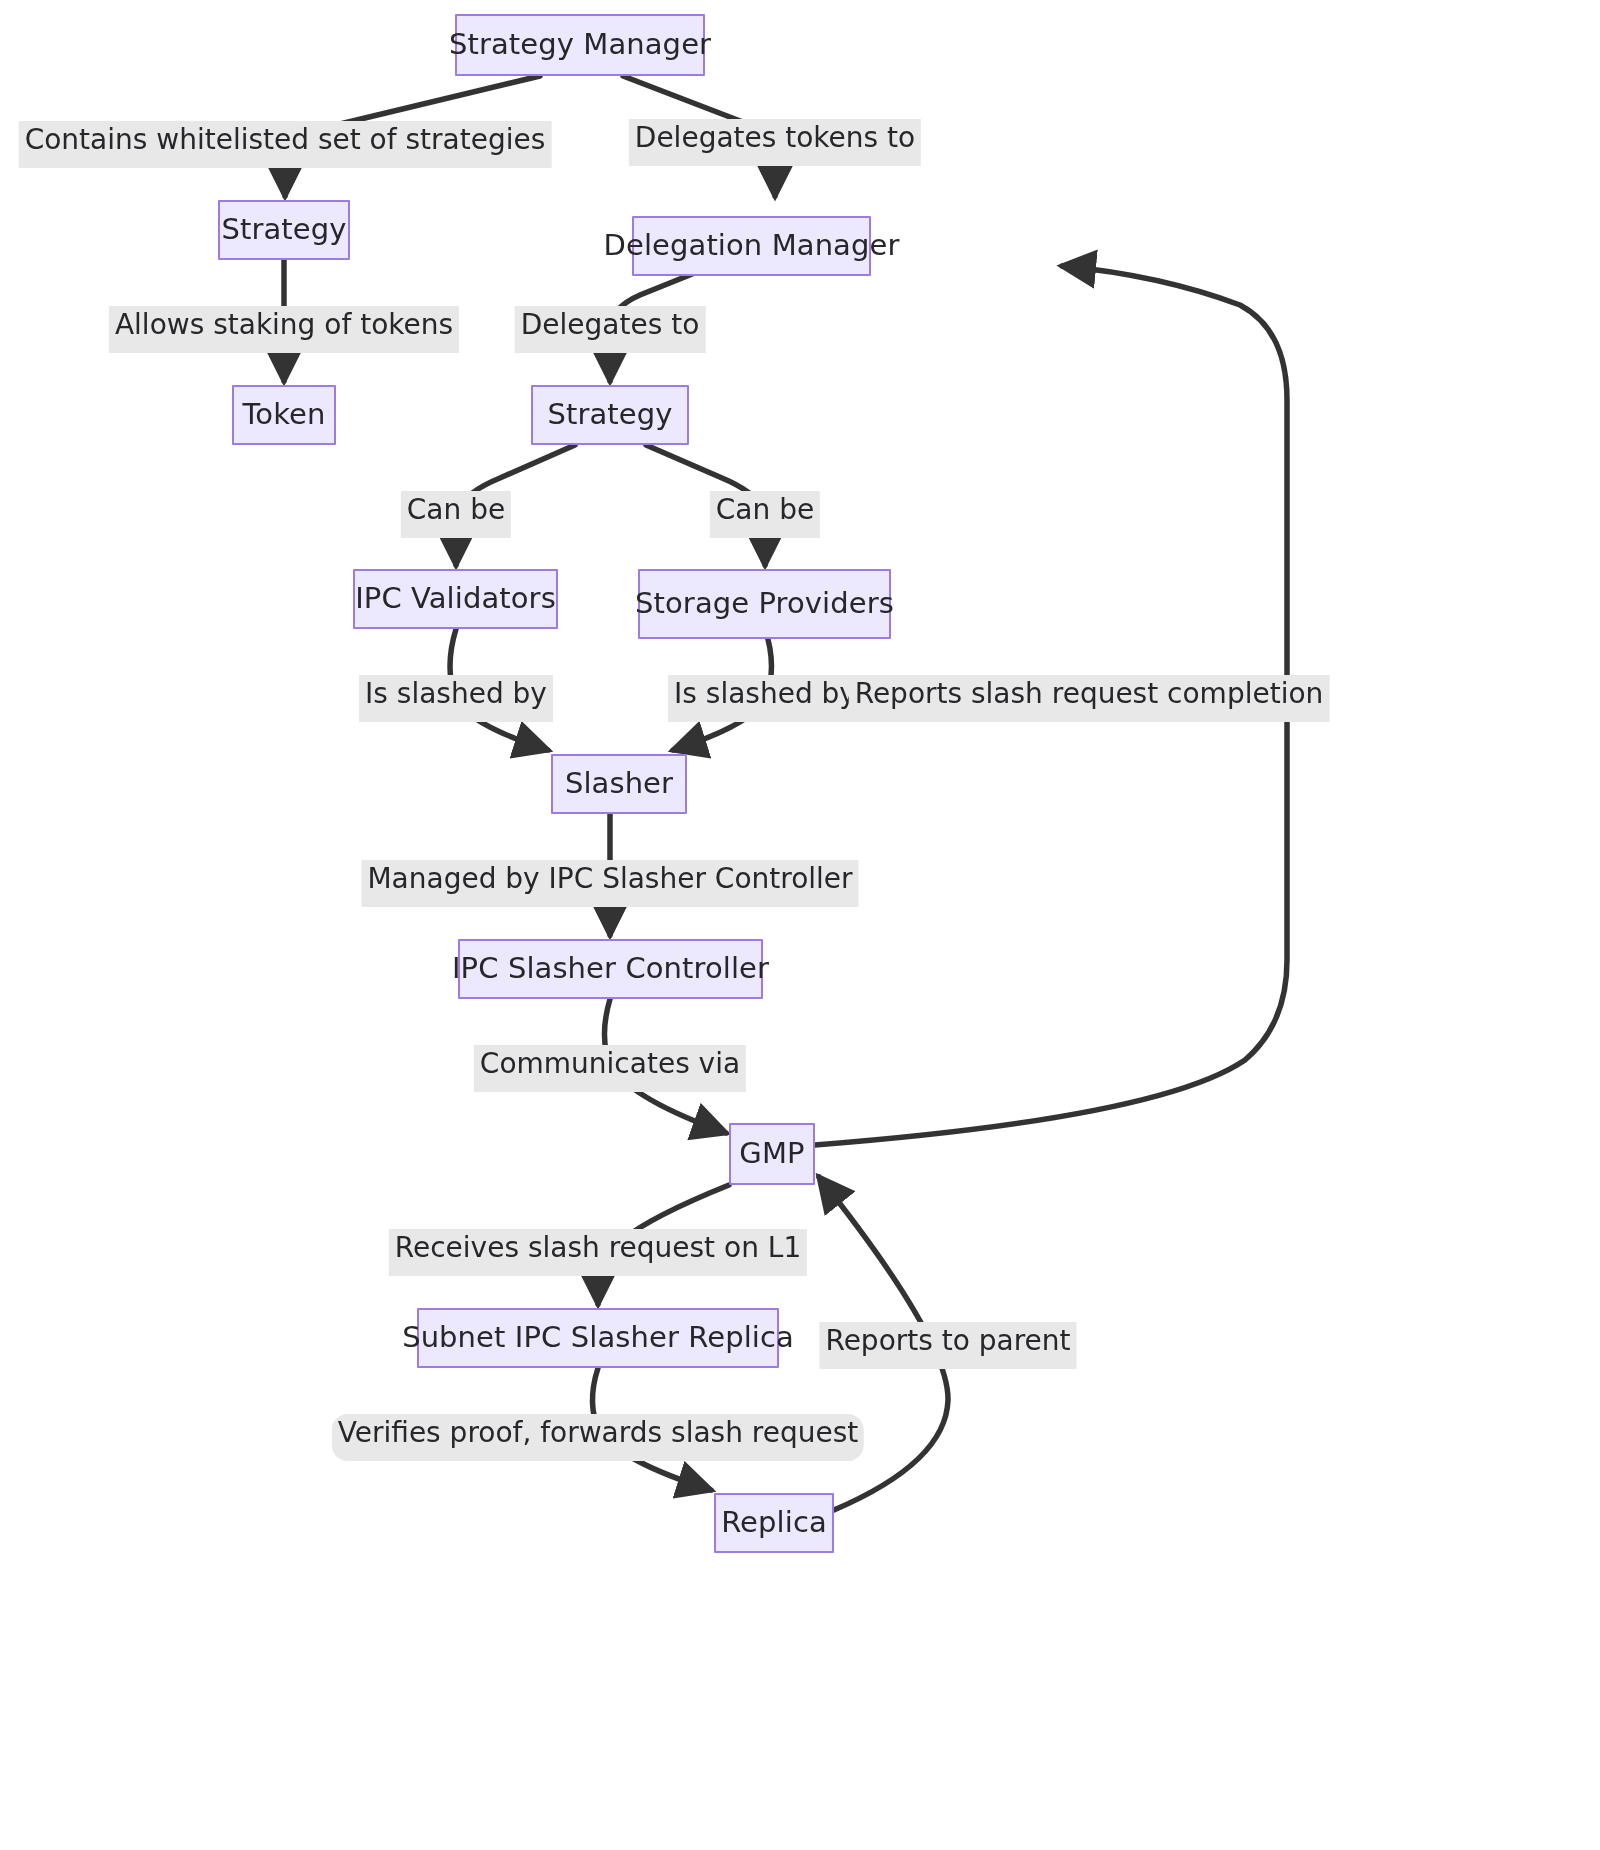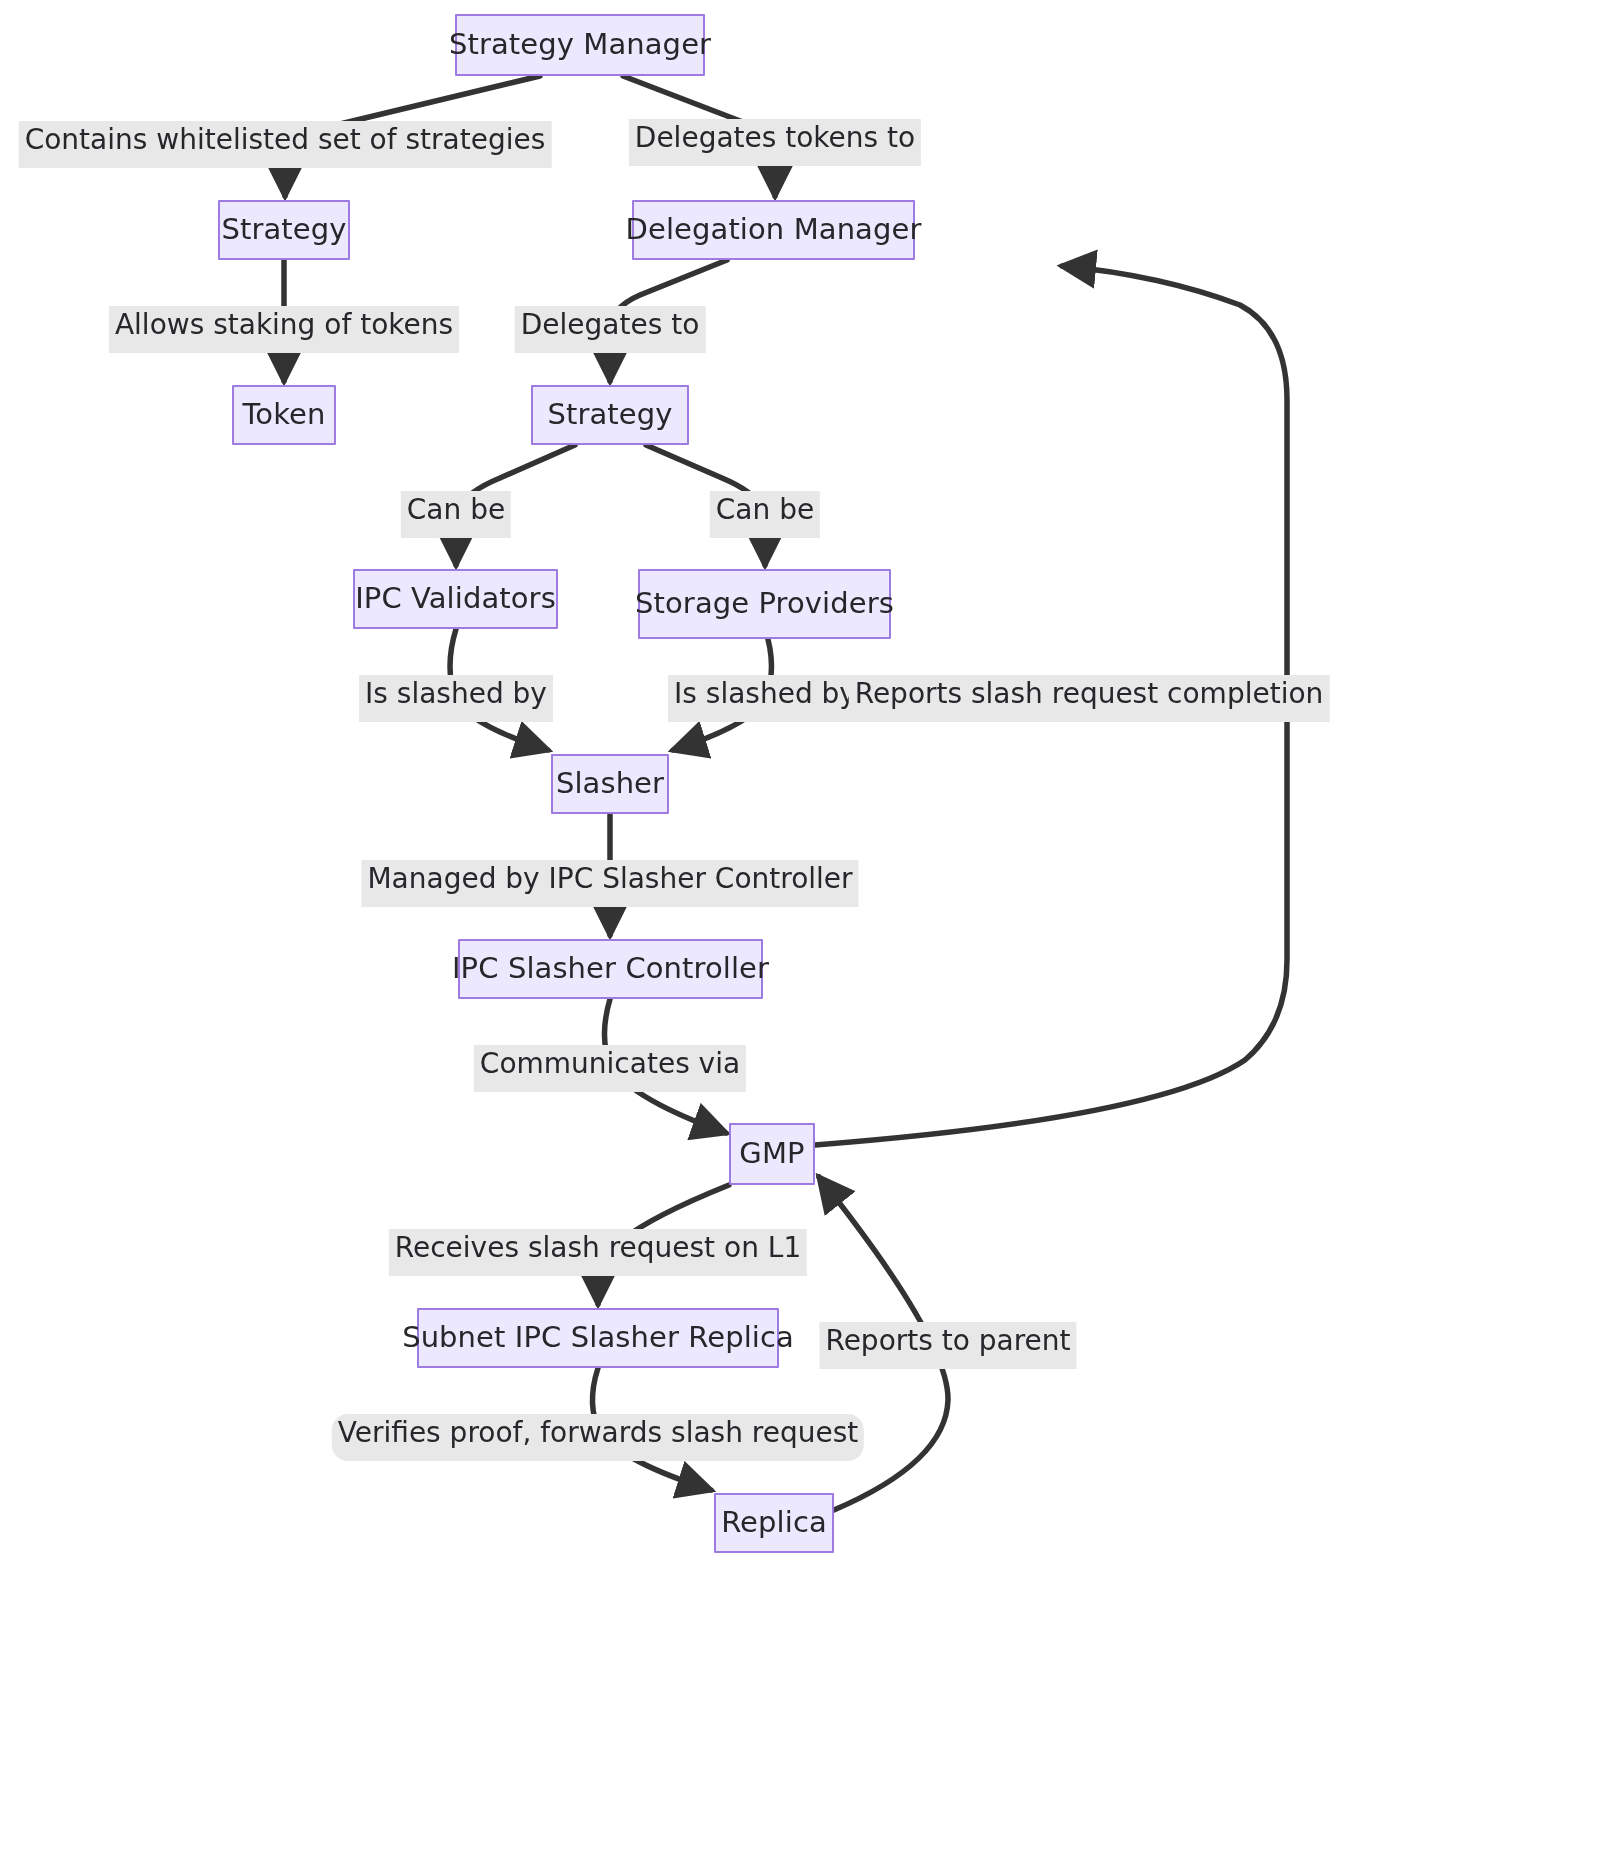--- a/index.html
+++ b/index.html
@@ -101,36 +101,36 @@
       <path d="M 598 1368 Q 586 1405 600 1432 Q 622 1462 711 1490" marker-end="url(#arrow)"></path>
     </g>
   </svg>
 
   <div class="node" style="left:455px; top:14px; width:250px; height:62px;">
     <span>Strategy Manager</span>
   </div>
   <div class="node" style="left:218px; top:200px; width:132px; height:60px;">
     <span>Strategy</span>
   </div>
-  <div class="node" style="left:632px; top:200px; width:283px; height:60px;">
+  <div class="node" style="left:632px; top:216px; width:239px; height:60px;">
     <span>Delegation Manager</span>
   </div>
   <div class="node" style="left:232px; top:385px; width:104px; height:60px;">
     <span>Token</span>
   </div>
   <div class="node" style="left:531px; top:385px; width:158px; height:60px;">
     <span>Strategy</span>
   </div>
   <div class="node" style="left:353px; top:569px; width:205px; height:60px;">
     <span>IPC Validators</span>
   </div>
   <div class="node" style="left:638px; top:569px; width:253px; height:70px;">
     <span>Storage Providers</span>
   </div>
-  <div class="node" style="left:551px; top:754px; width:118px; height:60px;justify-content:center;">
+  <div class="node" style="left:551px; top:754px; width:136px; height:60px;justify-content:center;">
     <span>Slasher</span>
   </div>
   <div class="node" style="left:458px; top:939px; width:305px; height:60px;">
     <span>IPC Slasher Controller</span>
   </div>
   <div class="node" style="left:729px; top:1123px; width:86px; height:62px;">
     <span>GMP</span>
   </div>
   <div class="node" style="left:417px; top:1308px; width:362px; height:60px;">
     <span>Subnet IPC Slasher Replica</span>

